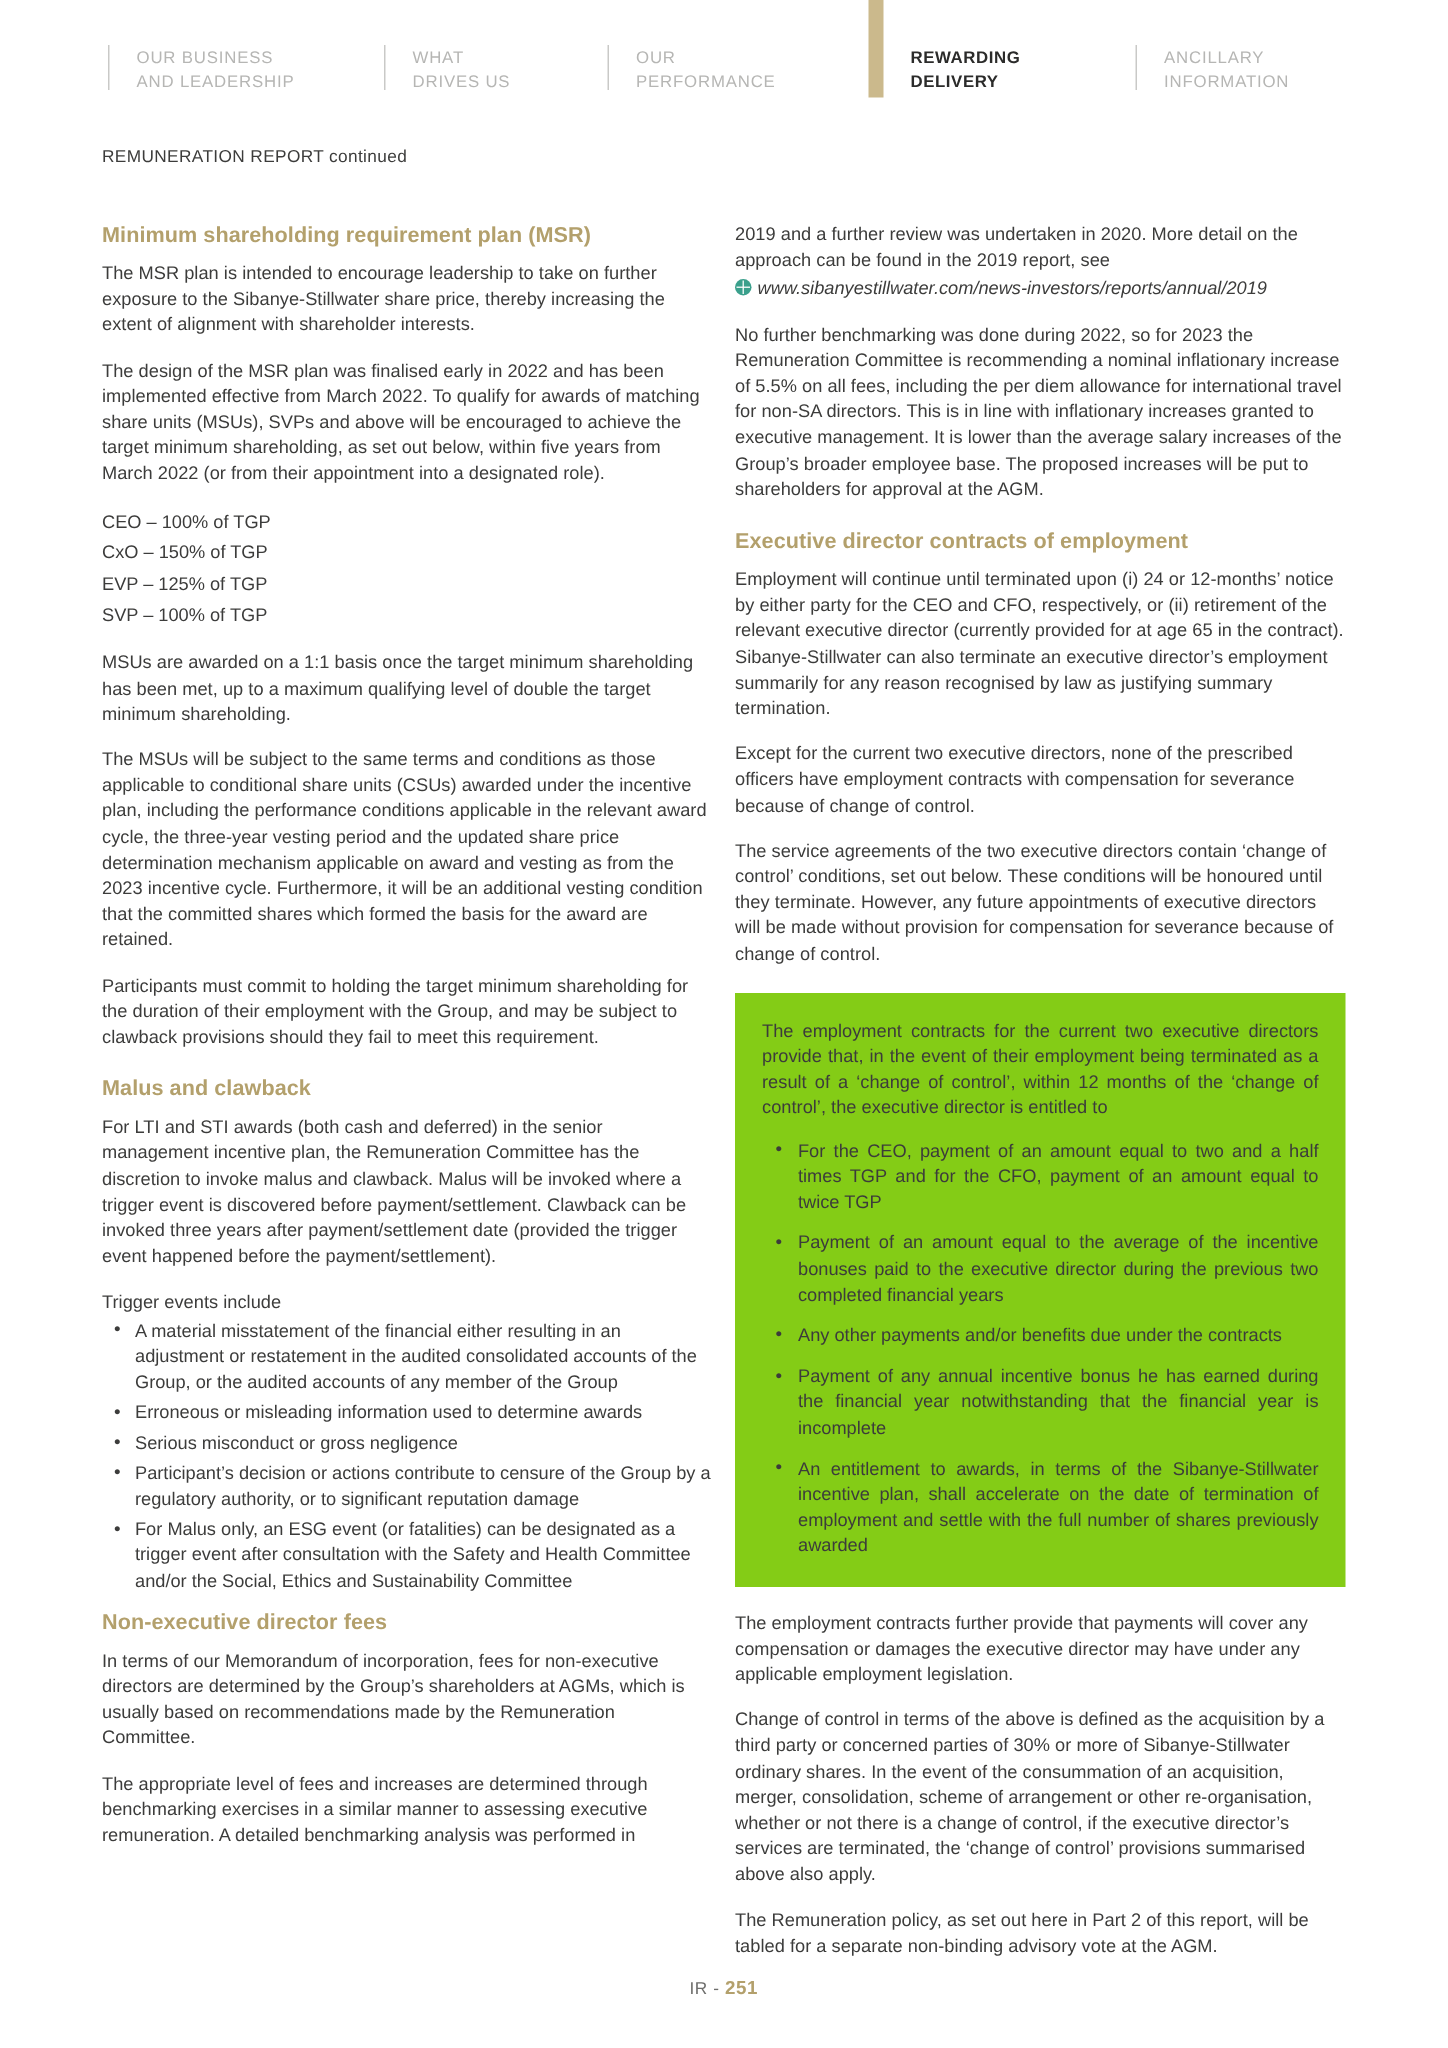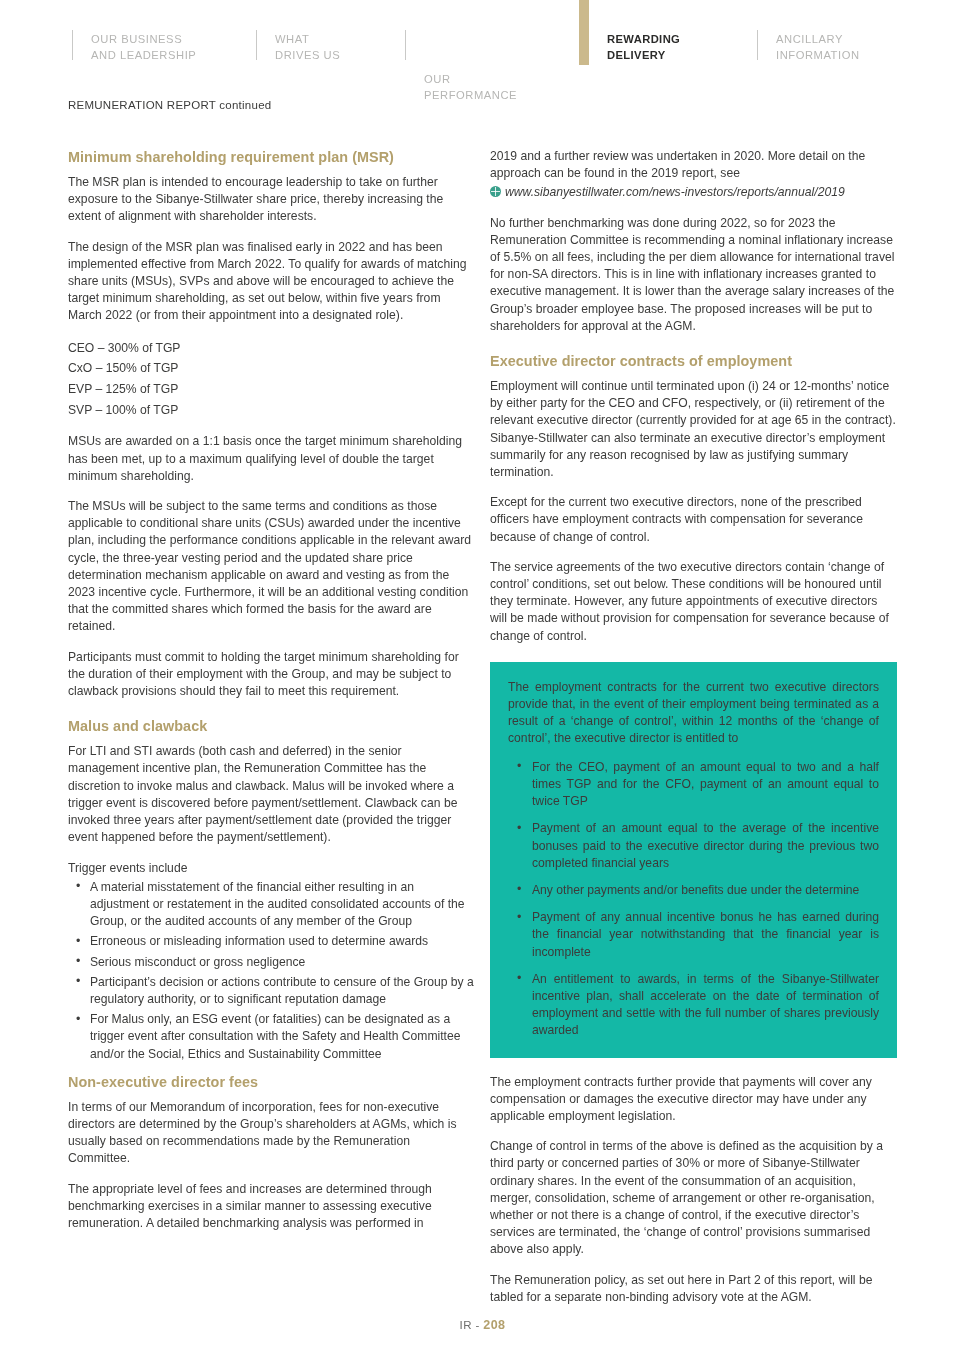--- a/index.html
+++ b/index.html
@@ -62,21 +62,21 @@
     white-space: pre-line;
     text-transform: uppercase;
   }
   .nav-label.active {
     color: #2b2b2a;
     font-weight: bold;
     letter-spacing: 0.4px;
   }
   .nav-w1 { width: 155px; }
   .nav-w2 { width: 120px; }
-  .nav-w3 { width: 145px; margin-top: 40px; }
+  .nav-w3 { width: 145px; }
   .nav-w4 { width: 140px; }
   .nav-w5 { width: 160px; }
 
   
   .runhead {
     position: absolute;
     left: 68px;
     top: 99px;
     font-size: 11.5px;
     letter-spacing: 0.25px;
@@ -173,21 +173,21 @@
     content: "";
     position: absolute;
     left: 1px; top: 4.6px;
     width: 9px; height: 1.2px;
     background: #ffffff;
     opacity: .85;
   }
 
   
   .callout {
-    background: #14b8a6;
+    background: #84cc16;
     padding: 17px 18px 18px 18px;
     margin: 17px 0 16px 0;
     box-sizing: border-box;
   }
   .callout p.body {
     text-align: justify;
     margin-bottom: 11px;
   }
   .callout ul.bullets { margin-bottom: 0; }
   .callout ul.bullets li {
@@ -256,21 +256,21 @@
 
   <div class="runhead">REMUNERATION REPORT continued</div>
 
   <div class="col col-left">
 
     <h2 class="sec">Minimum shareholding requirement plan (MSR)</h2>
     <p class="body">The MSR plan is intended to encourage leadership to take on further exposure to the Sibanye-Stillwater share price, thereby increasing the extent of alignment with shareholder interests.</p>
     <p class="body">The design of the MSR plan was finalised early in 2022 and has been implemented effective from March 2022. To qualify for awards of matching share units (MSUs), SVPs and above will be encouraged to achieve the target minimum shareholding, as set out below, within five years from March 2022 (or from their appointment into a designated role).</p>
 
     <div class="plain-list">
-      <p>CEO – 300% of TGP</p>
+      <p>CEO – 100% of TGP</p>
       <p>CxO – 150% of TGP</p>
       <p>EVP – 125% of TGP</p>
       <p>SVP – 100% of TGP</p>
     </div>
 
     <p class="body">MSUs are awarded on a 1:1 basis once the target minimum shareholding has been met, up to a maximum qualifying level of double the target minimum shareholding.</p>
     <p class="body">The MSUs will be subject to the same terms and conditions as those applicable to conditional share units (CSUs) awarded under the incentive plan, including the performance conditions applicable in the relevant award cycle, the three-year vesting period and the updated share price determination mechanism applicable on award and vesting as from the 2023 incentive cycle. Furthermore, it will be an additional vesting condition that the committed shares which formed the basis for the award are retained.</p>
     <p class="body">Participants must commit to holding the target minimum shareholding for the duration of their employment with the Group, and may be subject to clawback provisions should they fail to meet this requirement.</p>
 
     <h2 class="sec spaced">Malus and clawback</h2>
@@ -302,30 +302,30 @@
     <h2 class="sec spaced">Executive director contracts of employment</h2>
     <p class="body">Employment will continue until terminated upon (i) 24 or 12-months’ notice by either party for the CEO and CFO, respectively, or (ii) retirement of the relevant executive director (currently provided for at age 65 in the contract). Sibanye-Stillwater can also terminate an executive director’s employment summarily for any reason recognised by law as justifying summary termination.</p>
     <p class="body">Except for the current two executive directors, none of the prescribed officers have employment contracts with compensation for severance because of change of control.</p>
     <p class="body last">The service agreements of the two executive directors contain ‘change of control’ conditions, set out below. These conditions will be honoured until they terminate. However, any future appointments of executive directors will be made without provision for compensation for severance because of change of control.</p>
 
     <div class="callout">
       <p class="body">The employment contracts for the current two executive directors provide that, in the event of their employment being terminated as a result of a ‘change of control’, within 12 months of the ‘change of control’, the executive director is entitled to</p>
       <ul class="bullets">
         <li>For the CEO, payment of an amount equal to two and a half times TGP and for the CFO, payment of an amount equal to twice TGP</li>
         <li>Payment of an amount equal to the average of the incentive bonuses paid to the executive director during the previous two completed financial years</li>
-        <li>Any other payments and/or benefits due under the determine</li>
+        <li>Any other payments and/or benefits due under the contracts</li>
         <li>Payment of any annual incentive bonus he has earned during the financial year notwithstanding that the financial year is incomplete</li>
         <li>An entitlement to awards, in terms of the Sibanye-Stillwater incentive plan, shall accelerate on the date of termination of employment and settle with the full number of shares previously awarded</li>
       </ul>
     </div>
 
     <p class="body">The employment contracts further provide that payments will cover any compensation or damages the executive director may have under any applicable employment legislation.</p>
     <p class="body">Change of control in terms of the above is defined as the acquisition by a third party or concerned parties of 30% or more of Sibanye-Stillwater ordinary shares. In the event of the consummation of an acquisition, merger, consolidation, scheme of arrangement or other re-organisation, whether or not there is a change of control, if the executive director’s services are terminated, the ‘change of control’ provisions summarised above also apply.</p>
 
     <p class="body last">The Remuneration policy, as set out here in Part 2 of this report, will be tabled for a separate non-binding advisory vote at the AGM.</p>
   </div>
 
   <div class="footer">
     <span>IR -</span>
-    <span class="pagenum">208</span>
+    <span class="pagenum">251</span>
   </div>
 
 </div>
 
 </body></html>

